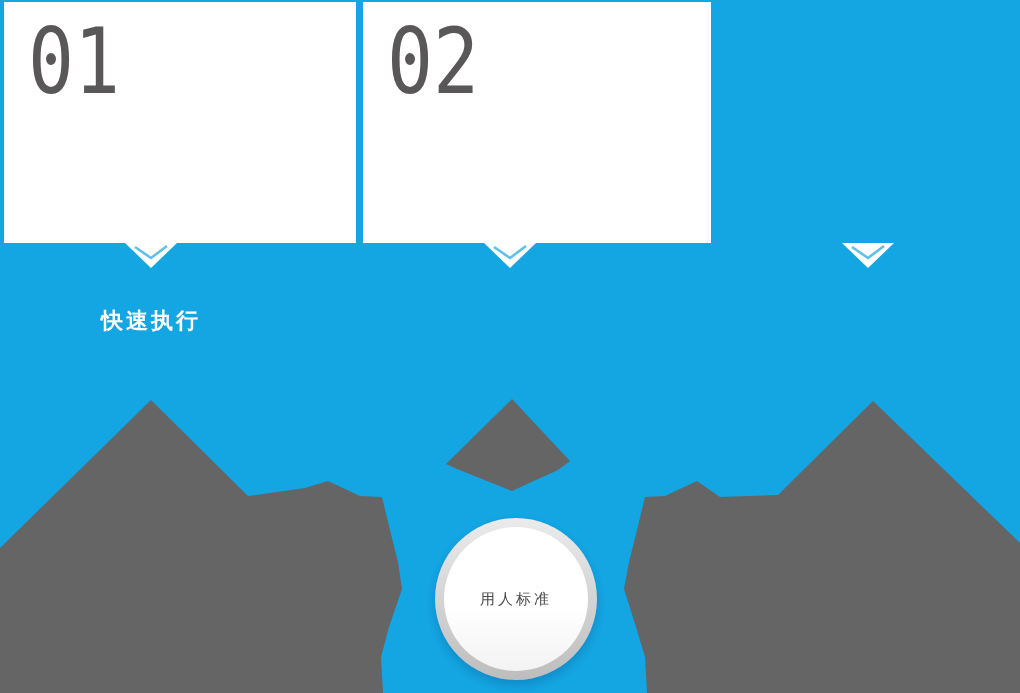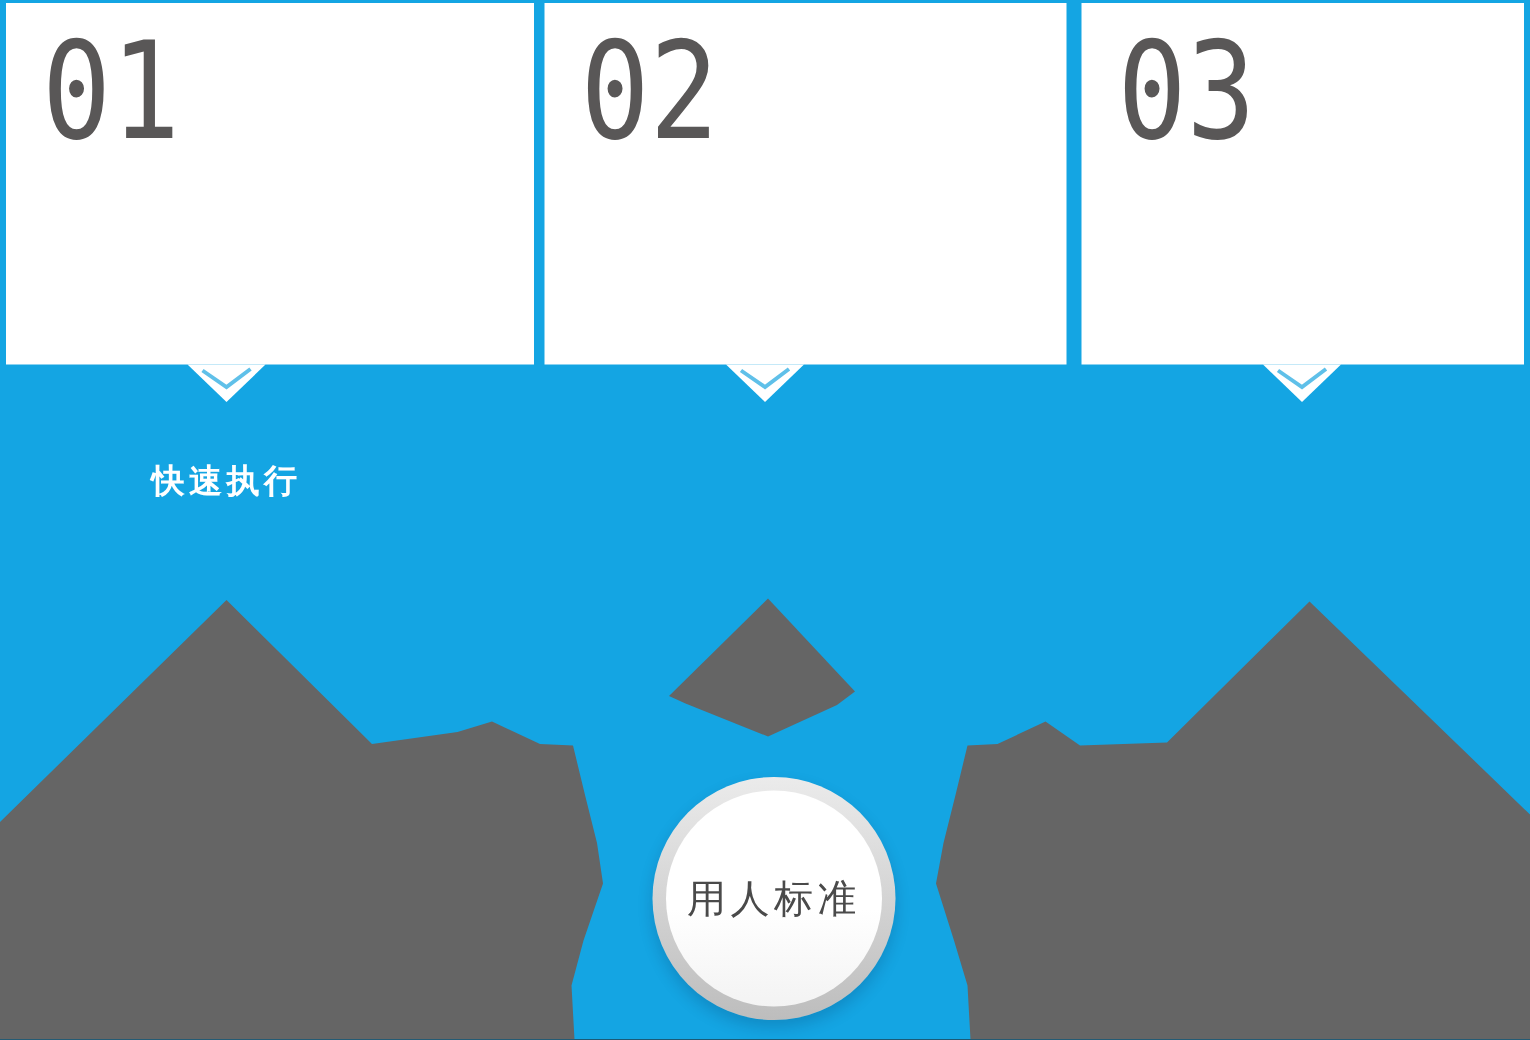--- a/index.html
+++ b/index.html
@@ -57,21 +57,21 @@
     box-shadow:0 5px 10px rgba(0,20,60,0.18);
     z-index:3;
   }
   .circle-inner{
     position:absolute;left:9px;top:9px;
     width:144px;height:144px;border-radius:50%;
     background:linear-gradient(180deg,#ffffff 55%,#f3f3f3 100%);
     display:flex;align-items:center;justify-content:center;
   }
   .circle-inner span{
-    font-size:26px;letter-spacing:3px;
+    font-size:15px;letter-spacing:3px;
     color:var(--circle-text);
     white-space:nowrap;
   }
 </style>
 </head>
 <body>
 
 <div class="stage">
 
   <svg class="shapes" viewBox="0 0 1020 693" aria-hidden="true">
@@ -90,23 +90,20 @@
   <div class="label l1">快速执行</div>
 
   <div class="card c2">
     <div class="num">02</div>
   </div>
   <svg class="tail t2" viewBox="0 0 52 25" aria-hidden="true">
     <polygon class="tri" points="0,0 52,0 26,25"></polygon>
     <polyline class="chev" points="10,4 26,15 42,3"></polyline>
   </svg>
 
-  <div class="card c3">
-    <div class="num">03</div>
-  </div>
   <svg class="tail t3" viewBox="0 0 52 25" aria-hidden="true">
     <polygon class="tri" points="0,0 52,0 26,25"></polygon>
     <polyline class="chev" points="10,4 26,15 42,3"></polyline>
   </svg>
 
   <div class="circle-outer">
     <div class="circle-inner">
       <span>用人标准</span>
     </div>
   </div>

